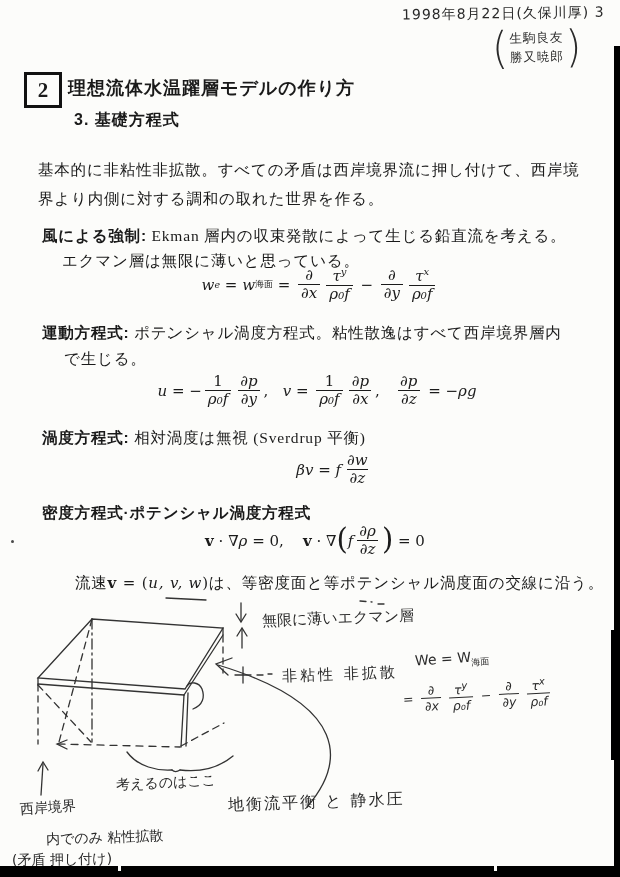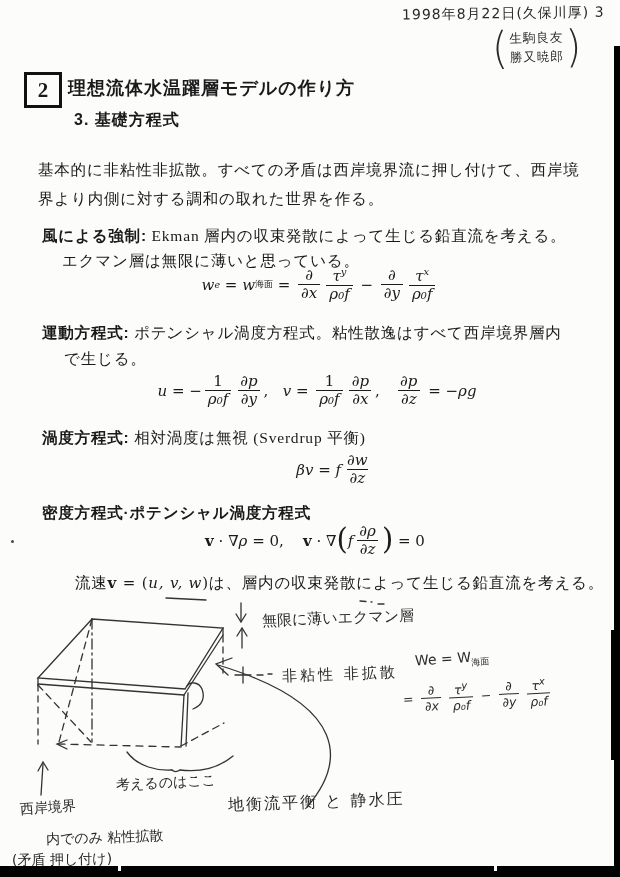--- a/index.html
+++ b/index.html
@@ -164,21 +164,21 @@
   </div>
 
   <div class="abs body-line" style="top:573px;left:75px;display:flex;align-items:baseline;">
     <span>流速 </span>
     <span class="eq" style="display:inline-flex;font-size:15px;">
         <span class="bv">v</span>
         <span class="up"> = (</span>
         <span class="it">u, v, w</span>
         <span class="up">)</span>
       </span>
-    <span> は、層内の収束発散によって生じる鉛直流を考える。</span>
+    <span> は、等密度面と等ポテンシャル渦度面の交線に沿う。</span>
   </div>
 
   <div class="abs diagram">
     <svg width="620" height="282" viewBox="0 0 620 282">
 
       <g>
         <path d="M38,83 L92,24 L223,33 L185,94 Z"></path>
         <path d="M38,89 L184,100"></path>
         <path d="M38,83 L38,90"></path>
         <path d="M223,33 L223,40"></path>

